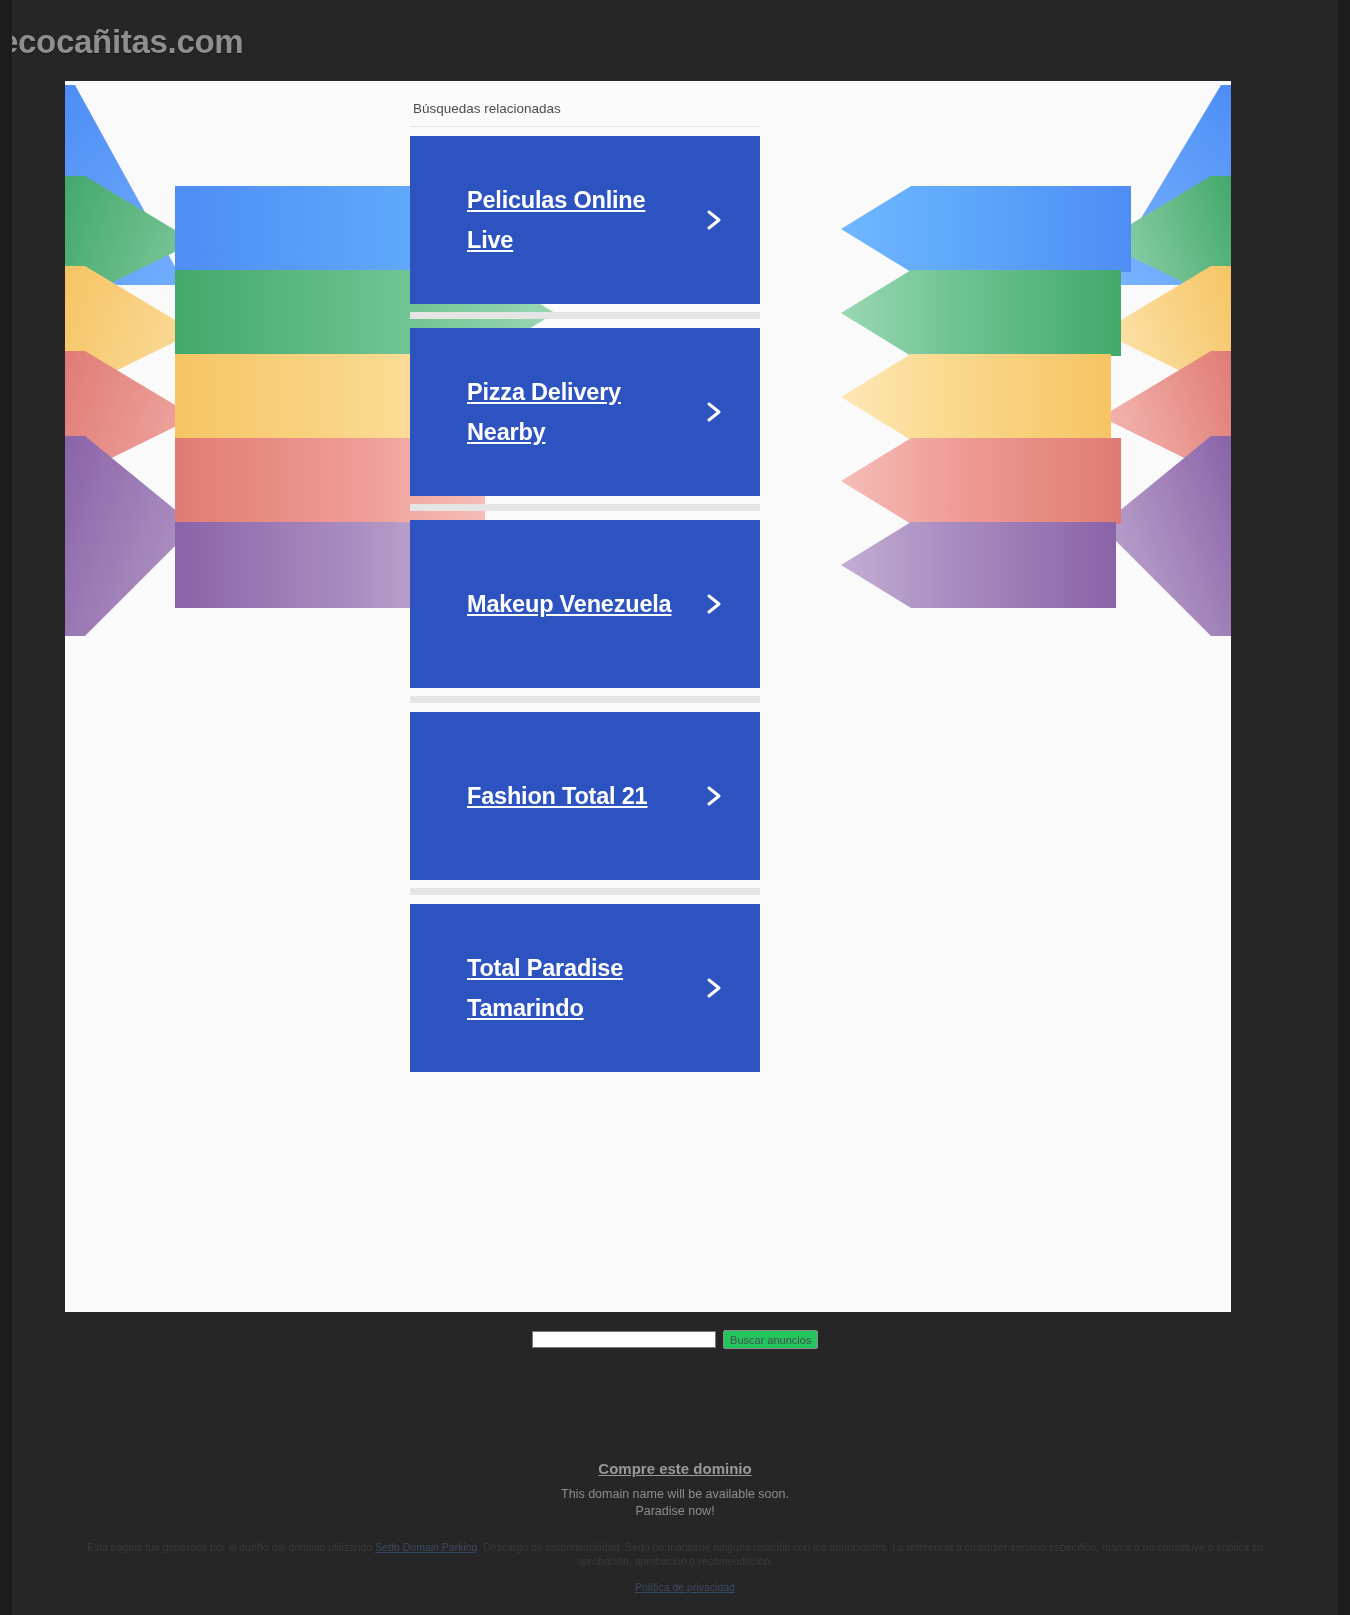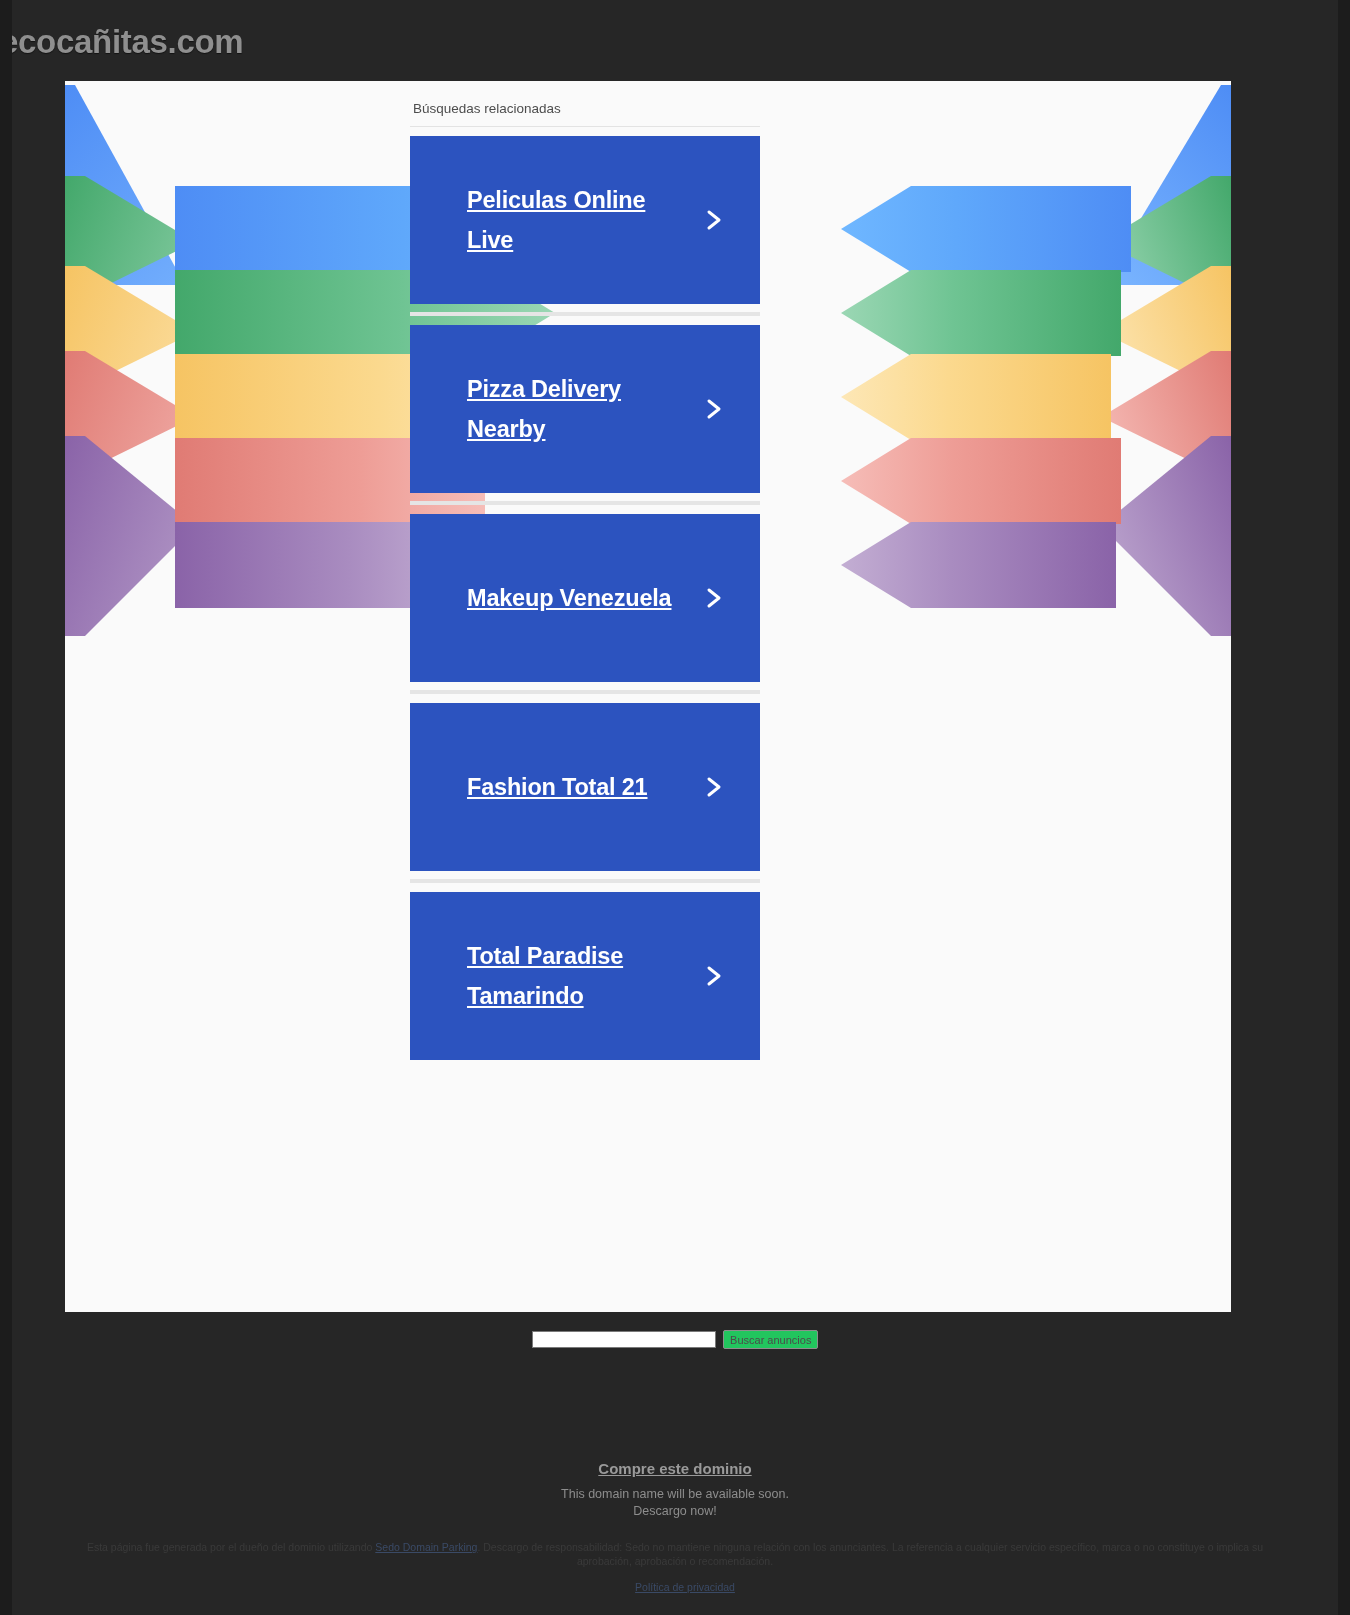--- a/index.html
+++ b/index.html
@@ -93,21 +93,21 @@
     width: 350px;
     z-index: 5;
   }
   .ads-heading {
     font-size: 13.5px;
     color: #4d4d4d;
     padding: 0 0 10px 3px;
     border-bottom: 1px solid #e3e3e3;
   }
   .ad-row {
-    border-bottom: 4px solid #e5e5e5;
+    border-bottom: 7px solid #e5e5e5;
     padding: 9px 0 8px 0;
   }
   .ad-row:last-child { border-bottom: none; }
   .ad-card {
     background: #2c53bf;
     height: 168px;
     display: flex;
     align-items: center;
     justify-content: space-between;
     padding: 0 18px 0 57px;
@@ -313,21 +313,21 @@
   <form>
     <input class="search-input" type="text" placeholder="" style="">
     <button class="search-btn">Buscar anuncios</button>
   </form>
 </div>
 
 <div class="footer">
   <div><span class="buy-link">Compre este dominio</span></div>
   <div class="avail">
     <div>This domain name will be available soon.</div>
-    <div>Descargo now!</div>
+    <div>Paradise now!</div>
   </div>
   <div class="disclaimer">
     <span>Esta página fue generada por el dueño del dominio utilizando </span><a>Sedo Domain Parking</a><span>. Descargo de responsabilidad: Sedo no mantiene ninguna relación con los anunciantes. La referencia a cualquier servicio específico, marca o no constituye o implica su aprobación, aprobación o recomendación.</span>
   </div>
   <div class="policy">
     <a>Política de privacidad</a>
   </div>
 </div>
 
 </body></html>

